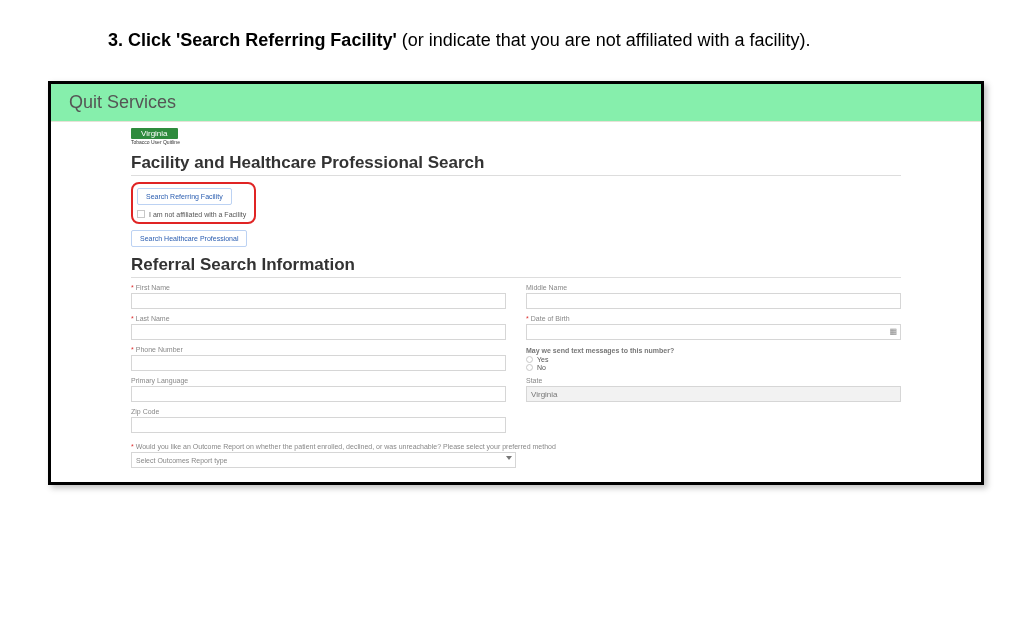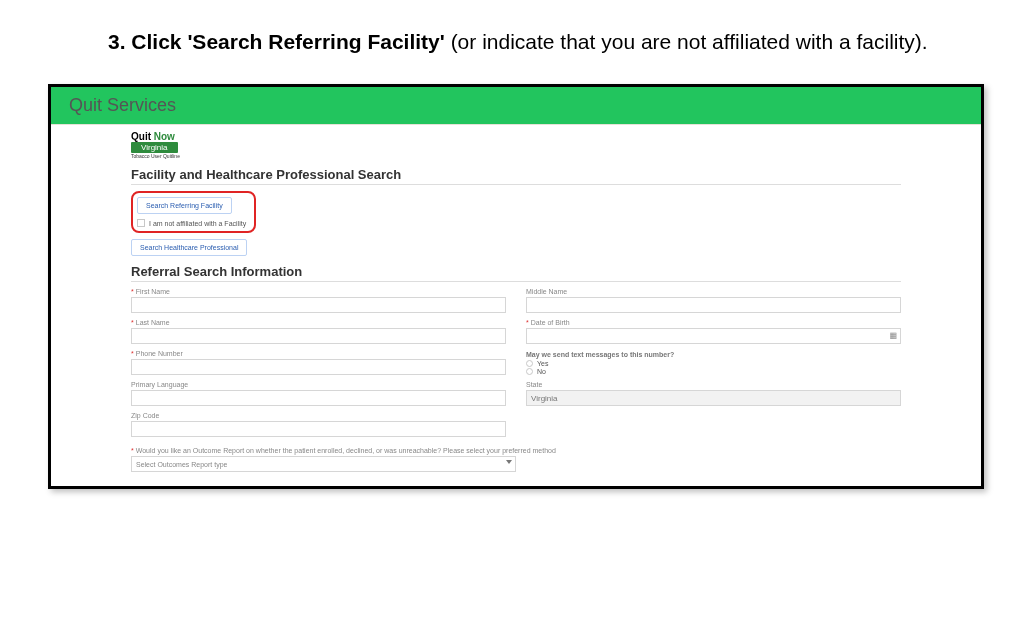--- a/index.html
+++ b/index.html
@@ -1,27 +1,27 @@
 <!DOCTYPE html>
 <html><head>
 <meta charset="utf-8">
 <style>
   * { box-sizing: border-box; margin: 0; padding: 0; }
   body { font-family: Arial, Helvetica, sans-serif; background: #fff; width: 1024px; height: 640px; overflow: hidden; }
-  .instruction { font-size: 21px; margin: 30px 0 30px 108px; }
+  .instruction { font-size: 18px; margin: 30px 0 30px 108px; }
   .instruction .bold { font-weight: 700; }
   .shot-wrap { margin: 0 40px 0 48px; border: 3px solid #000; box-shadow: 3px 3px 6px rgba(0,0,0,0.25); background: #fff; }
-  .topbar { background: #22c55e; border-bottom: 1px solid #e6e2d7; padding: 8px 18px; font-size: 18px; color: #555; font-weight: 400; }
+  .topbar { background: #86efac; border-bottom: 1px solid #e6e2d7; padding: 8px 18px; font-size: 18px; color: #555; font-weight: 400; }
   .content { padding: 6px 80px 14px 80px; font-size: 8px; color: #555; }
   .logo { margin-bottom: 8px; }
   .logo-top { font-size: 10px; font-weight: 700; color: #000; }
   .logo-top .now { color: #2e8b3d; }
   .logo-pill { background: #2e8b3d; color: #fff; font-size: 8px; display: inline-block; padding: 1px 10px; border-radius: 1px; }
   .logo-sub { font-size: 5px; color: #333; }
-  .section-title { font-size: 13px; font-weight: 700; color: #333; border-bottom: 1px solid #ddd; padding-bottom: 2px; margin: 6px 0 6px; }
+  .section-title { font-size: 17px; font-weight: 700; color: #333; border-bottom: 1px solid #ddd; padding-bottom: 2px; margin: 6px 0 6px; }
   .section-title.small { margin-top: 8px; }
   .highlight-box { border: 2px solid #e02424; border-radius: 8px; display: inline-block; padding: 4px 8px 4px 4px; margin-bottom: 6px; }
   .btn-outline { border: 1px solid #bcd2f3; color: #2a5db0; font-size: 7px; padding: 4px 8px; background: #fff; border-radius: 2px; display: inline-block; cursor: pointer; }
   .checkrow { margin-top: 5px; font-size: 7px; color: #555; display: flex; align-items: center; gap: 4px; }
   .chk { width: 8px; height: 8px; border: 1px solid #c8c8c8; background: #fff; display: inline-block; }
   .row { display: flex; gap: 20px; margin-top: 6px; }
   .col { flex: 1; }
   .flabel { font-size: 7px; color: #888; margin-bottom: 2px; display: block; }
   .req::before { content: "*"; color: #d33; margin-right: 2px; }
   .finput { width: 100%; height: 16px; border: 1px solid #d6d6d6; background: #fff; font-size: 8px; padding: 0 4px; }
@@ -43,23 +43,20 @@
   <span class="bold">3. Click 'Search Referring Facility'</span><span> (or indicate that you are not affiliated with a facility).</span>
 </div>
 
 <div class="shot-wrap">
   <div class="topbar">
     <span>Quit Services</span>
   </div>
   <div class="content">
 
     <div class="logo">
-      <div class="logo-top">
-        <span>Quit </span><span class="now">Now</span>
-      </div>
       <div class="logo-pill">Virginia</div>
       <div class="logo-sub">Tobacco User Quitline</div>
     </div>
 
     <div class="section-title">Facility and Healthcare Professional Search</div>
 
     <div class="highlight-box">
       <div class="btn-outline">Search Referring Facility</div>
       <div class="checkrow">
         <span class="chk"></span>

